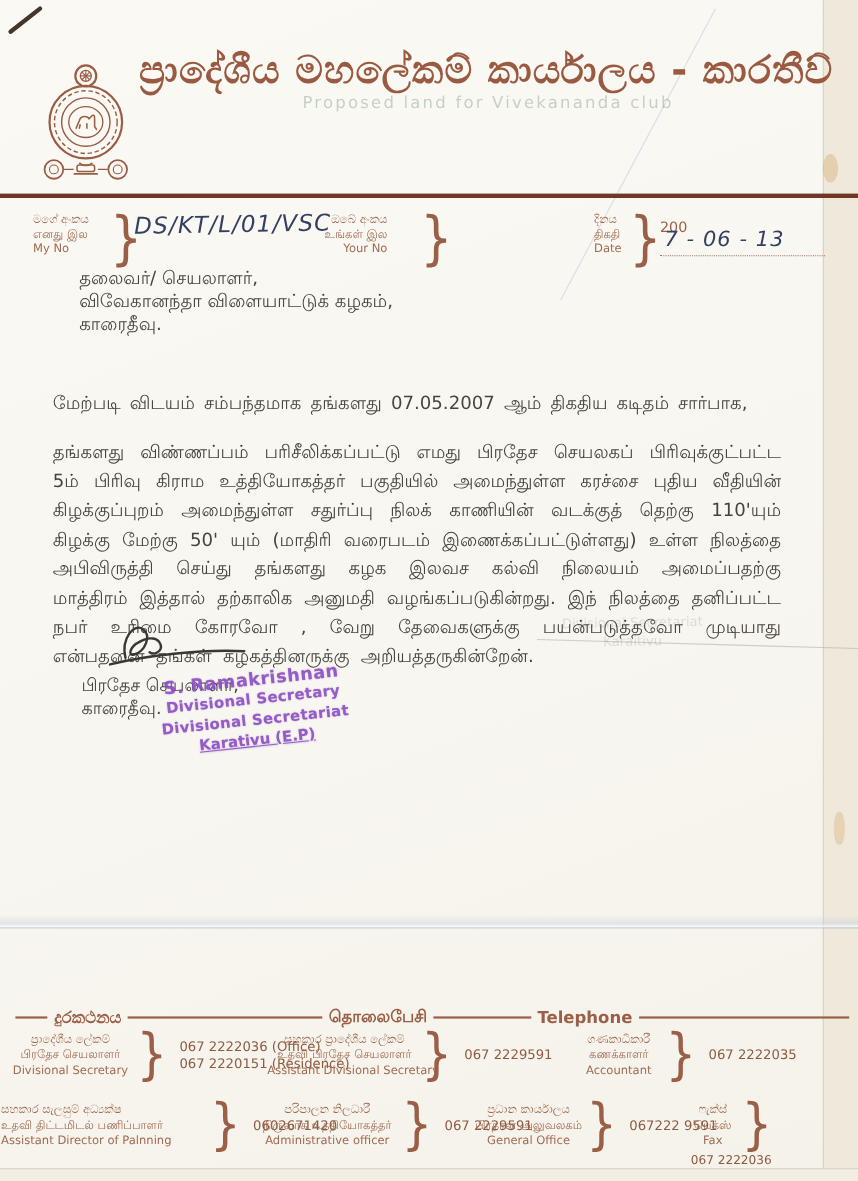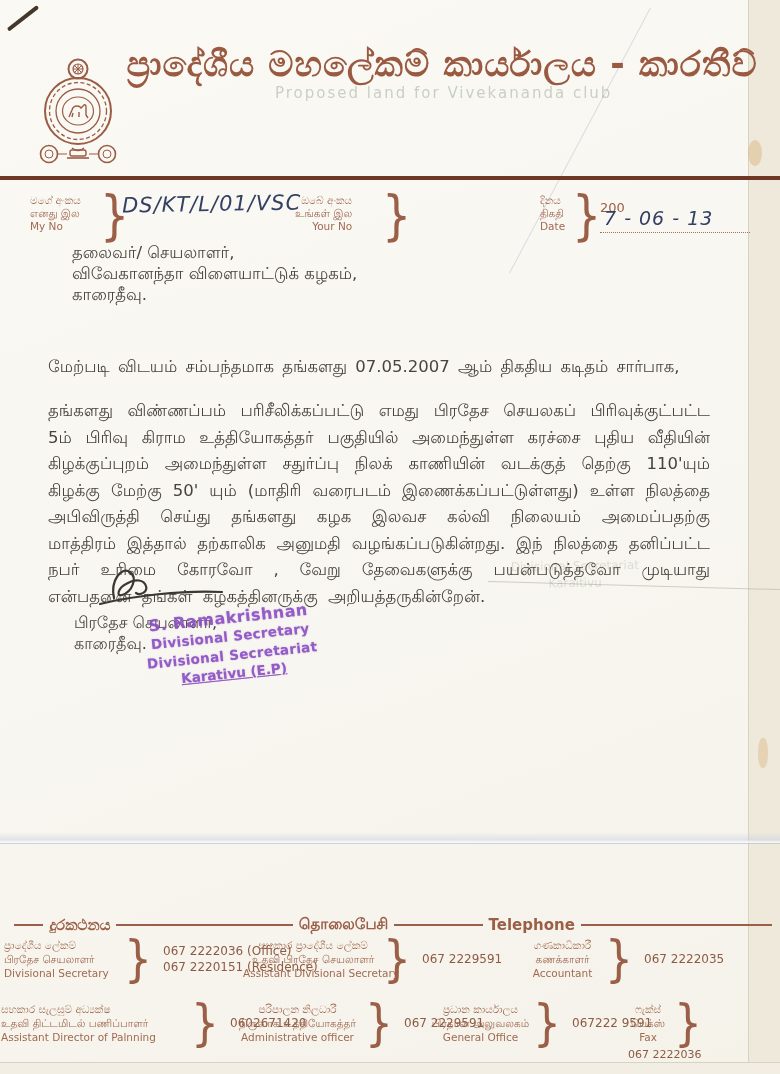--- a/index.html
+++ b/index.html
@@ -198,21 +198,21 @@
     <div class="seg s1"></div>
     <div class="w">දුරකථනය</div>
     <div class="seg s2"></div>
     <div class="w">தொலைபேசி</div>
     <div class="seg s3"></div>
     <div class="w">Telephone</div>
     <div class="seg s4"></div>
   </div>
 
   <div class="contact" style="left:4px;top:938px;">
-    <div class="clabels" style="width:120px;text-align:left;">
+    <div class="clabels" style="width:120px;text-align:center;">
       <div>ප්‍රාදේශීය ලේකම්</div>
       <div>பிரதேச செயலாளர்</div>
       <div class="en">Divisional Secretary</div>
     </div><span class="cbrace brace b42">}</span>
     <div class="cnums">
       <div>067 2222036 (Office)</div>
       <div>067 2220151 (Residence)</div>
     </div>
   </div>
   <div class="contact" style="left:243px;top:938px;">

